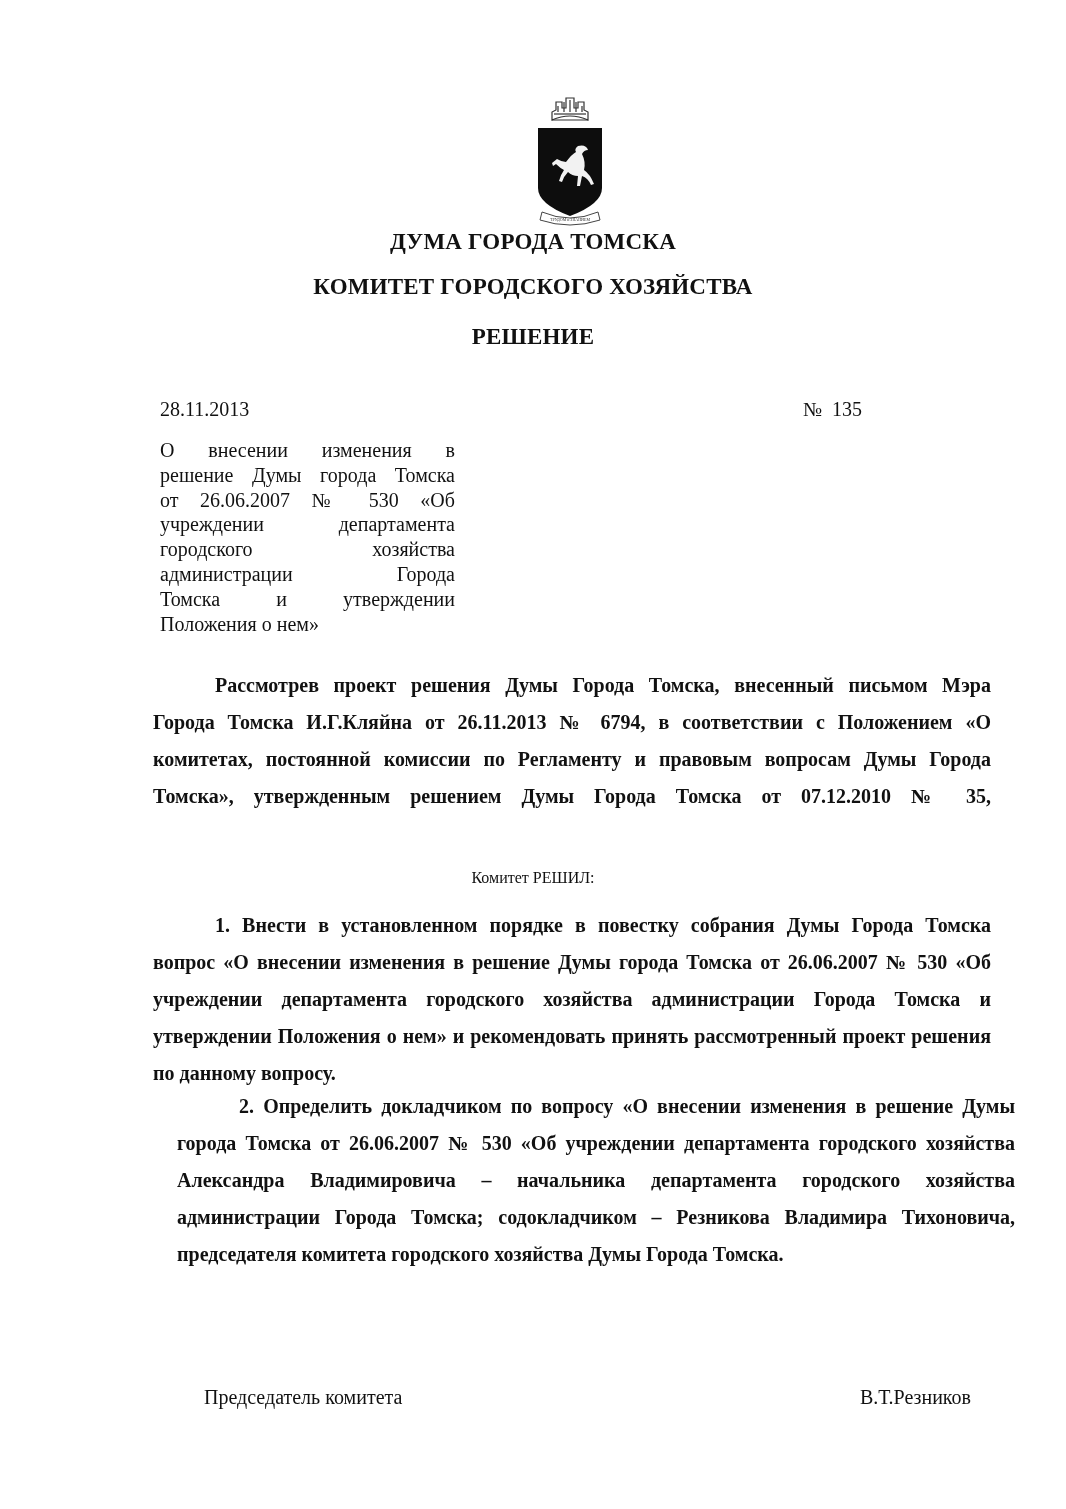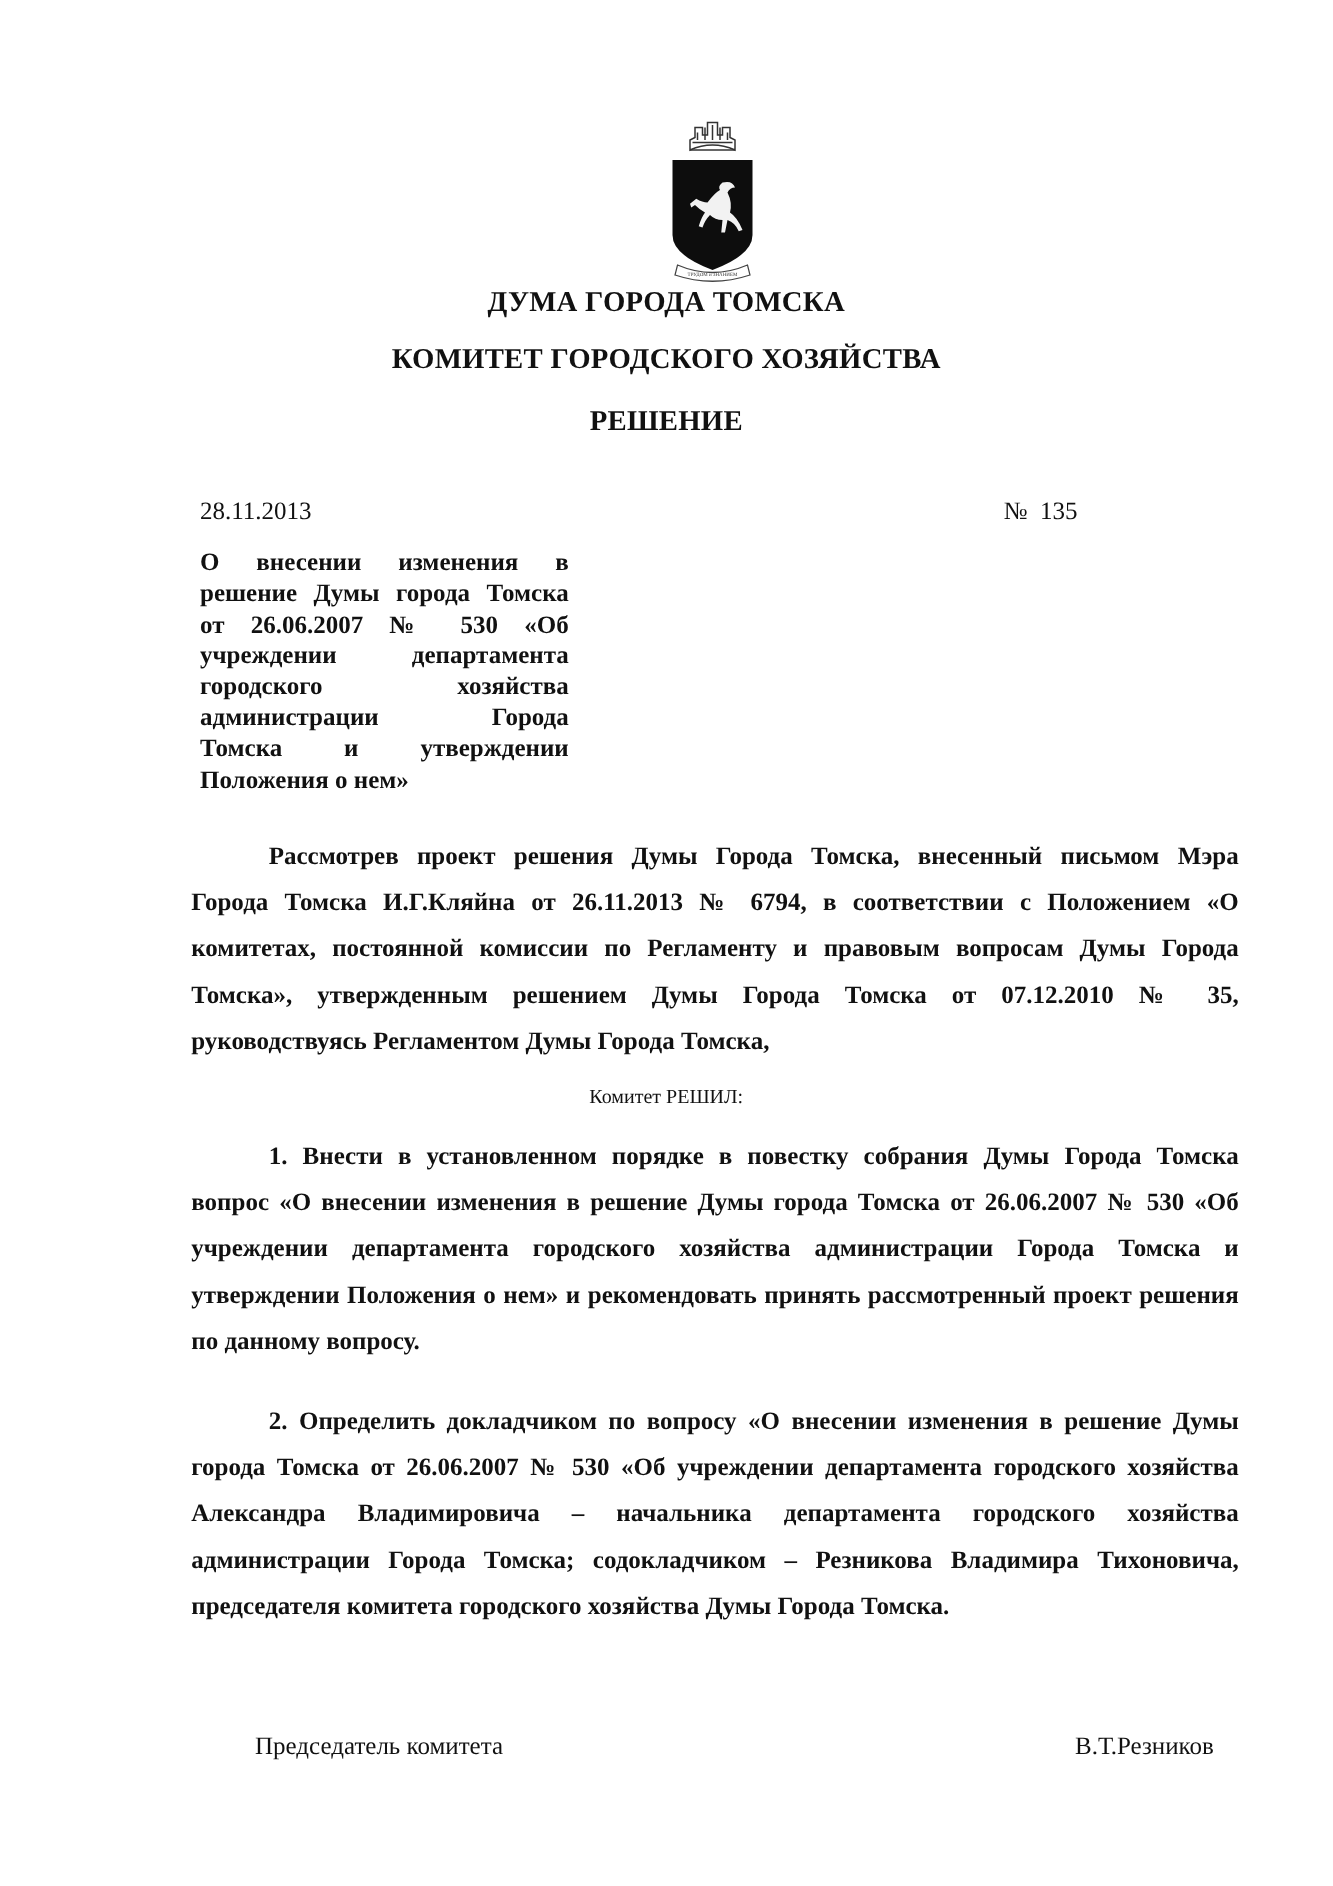--- a/index.html
+++ b/index.html
@@ -57,21 +57,21 @@
       font-size: 20px;
       white-space: pre;
     }
 
     .title-block {
       position: absolute;
       left: 160px;
       top: 438px;
       width: 295px;
       font-size: 20px;
-      font-weight: bold;
+      font-weight: normal;
       line-height: 24.8px;
       text-align: justify;
     }
     .title-block span.line {
       display: block;
       text-align: justify;
       text-align-last: justify;
     }
     .title-block span.line.last {
       text-align-last: left;
@@ -93,21 +93,21 @@
       white-space: nowrap;
     }
     .body-text span.line.first {
       padding-left: 62px;
     }
     .body-text span.line.last {
       text-align-last: left;
     }
     .para-intro { top: 667px; }
     .para-1 { top: 907px; }
-    .para-2 { top: 1119px; }
+    .para-2 { top: 1088px; margin-left: 24px; }
 
     .resolved {
       position: absolute;
       left: 0;
       width: 1066px;
       top: 869px;
       text-align: center;
       font-size: 16px;
     }
 
@@ -166,21 +166,20 @@
     <span class="line">администрации Города</span>
     <span class="line">Томска и утверждении</span>
     <span class="line last">Положения о нем»</span>
   </div>
 
   <div class="body-text para-intro">
     <span class="line first">Рассмотрев проект решения Думы Города Томска, внесенный письмом Мэра</span>
     <span class="line">Города Томска И.Г.Кляйна от 26.11.2013   № 6794, в соответствии с Положением «О</span>
     <span class="line">комитетах, постоянной комиссии по Регламенту и правовым вопросам Думы Города</span>
     <span class="line">Томска», утвержденным решением Думы Города Томска от 07.12.2010 № 35,</span>
-    <span class="line last">руководствуясь Регламентом Думы Города Томска,</span>
   </div>
 
   <div class="resolved">Комитет РЕШИЛ:</div>
 
   <div class="body-text para-1">
     <span class="line first">1. Внести в установленном порядке в повестку собрания Думы Города Томска</span>
     <span class="line">вопрос «О внесении изменения в решение Думы города Томска от 26.06.2007 № 530 «Об</span>
     <span class="line">учреждении департамента городского хозяйства администрации Города Томска и</span>
     <span class="line">утверждении Положения о нем» и рекомендовать принять рассмотренный проект решения</span>
     <span class="line last">по данному вопросу.</span>

